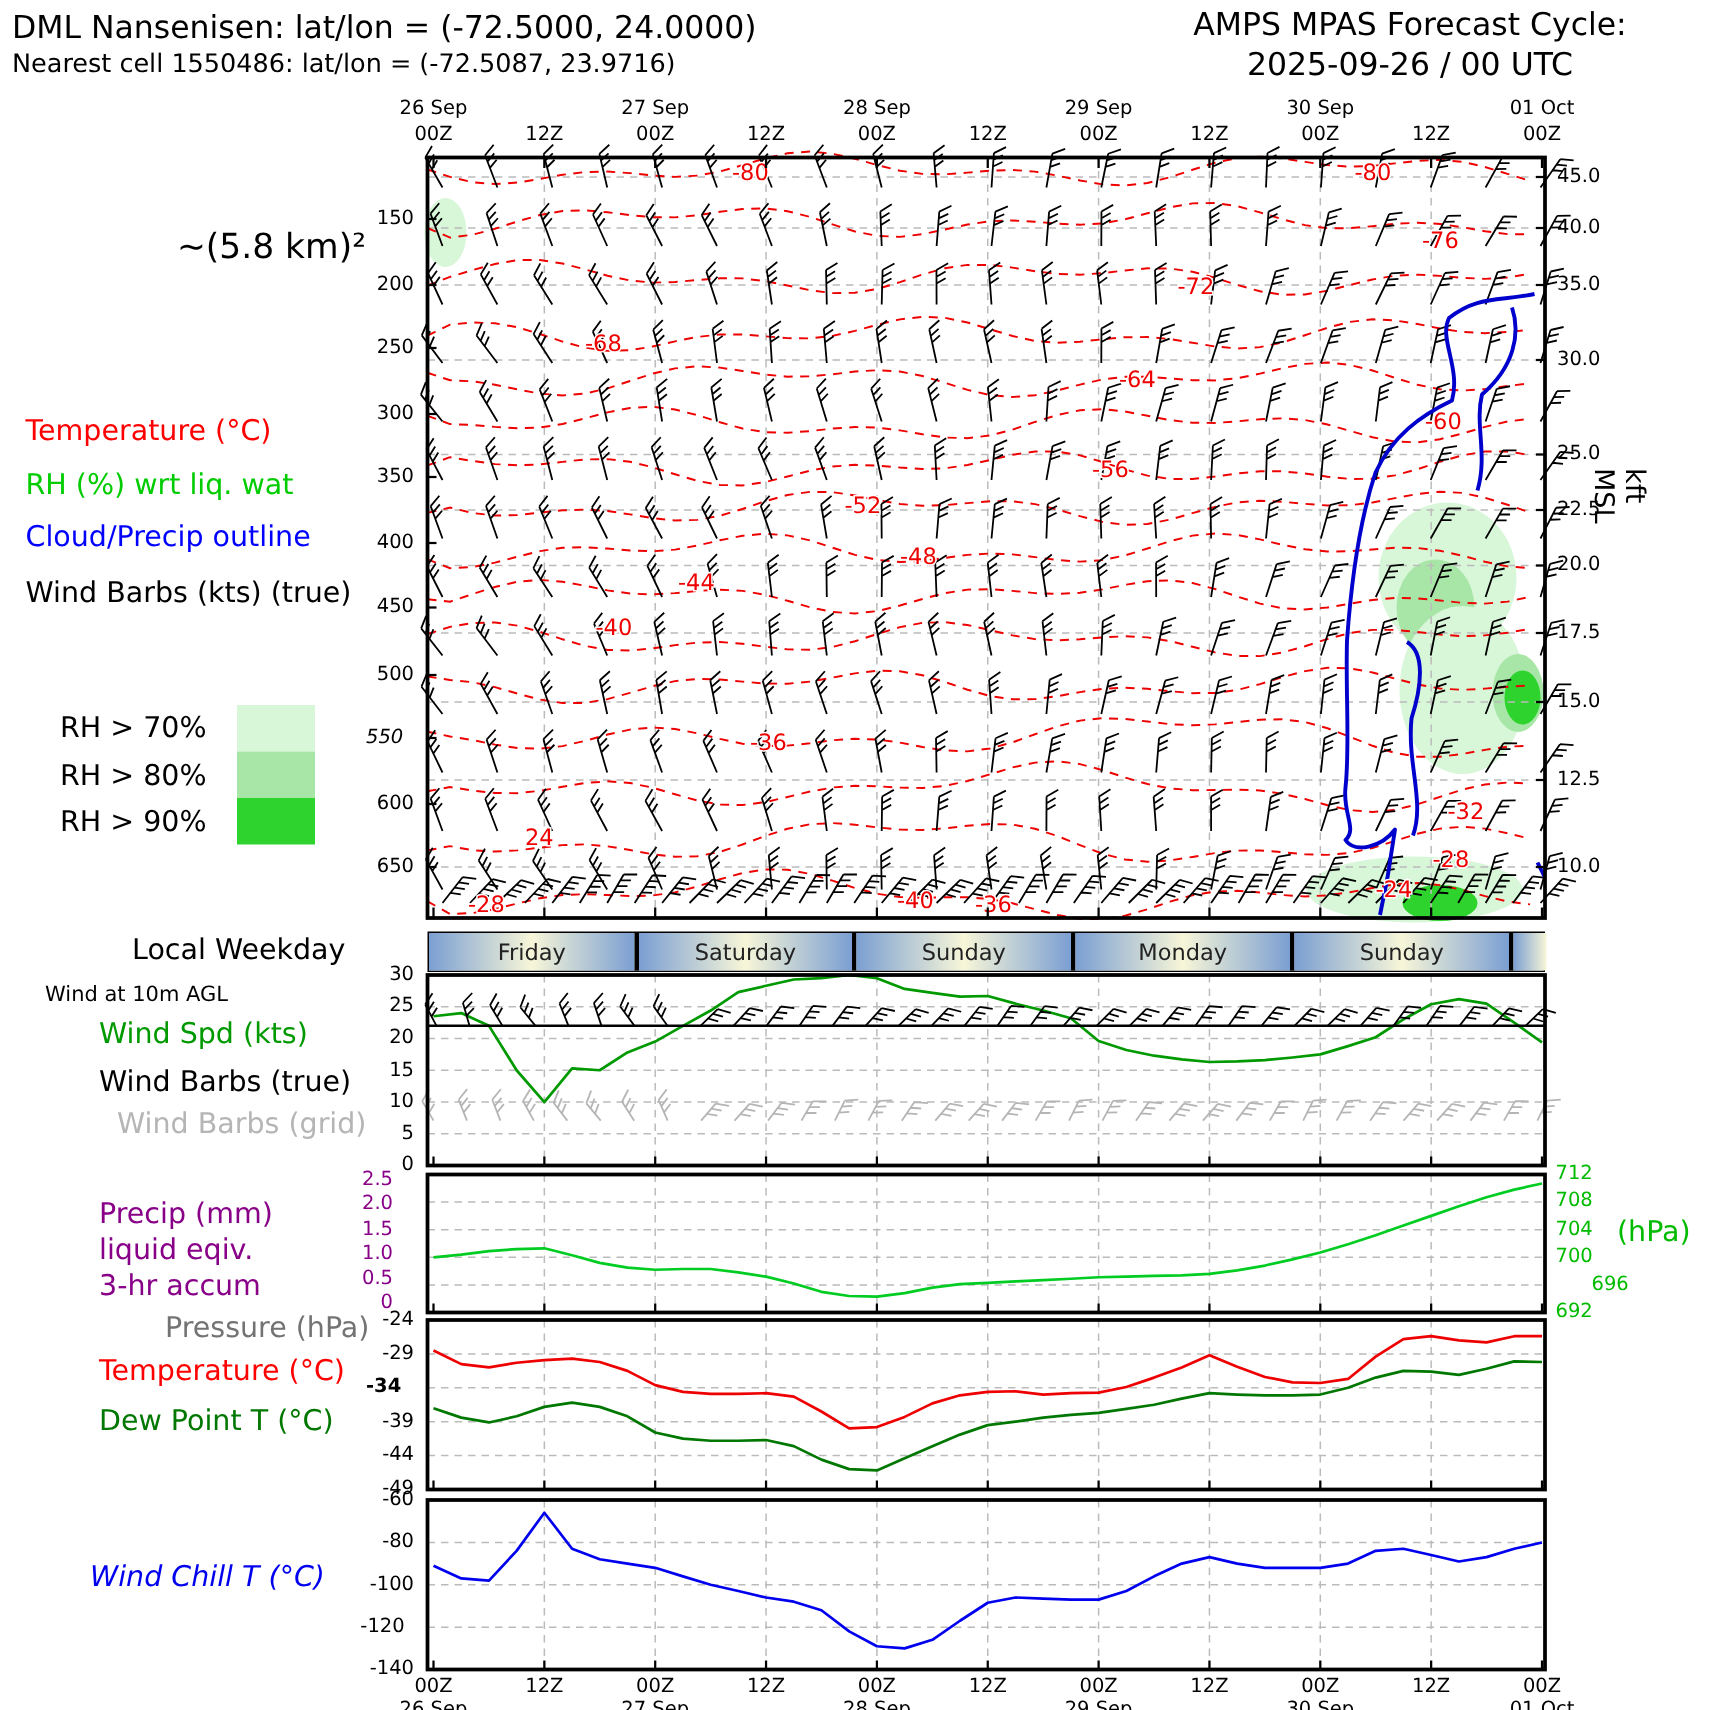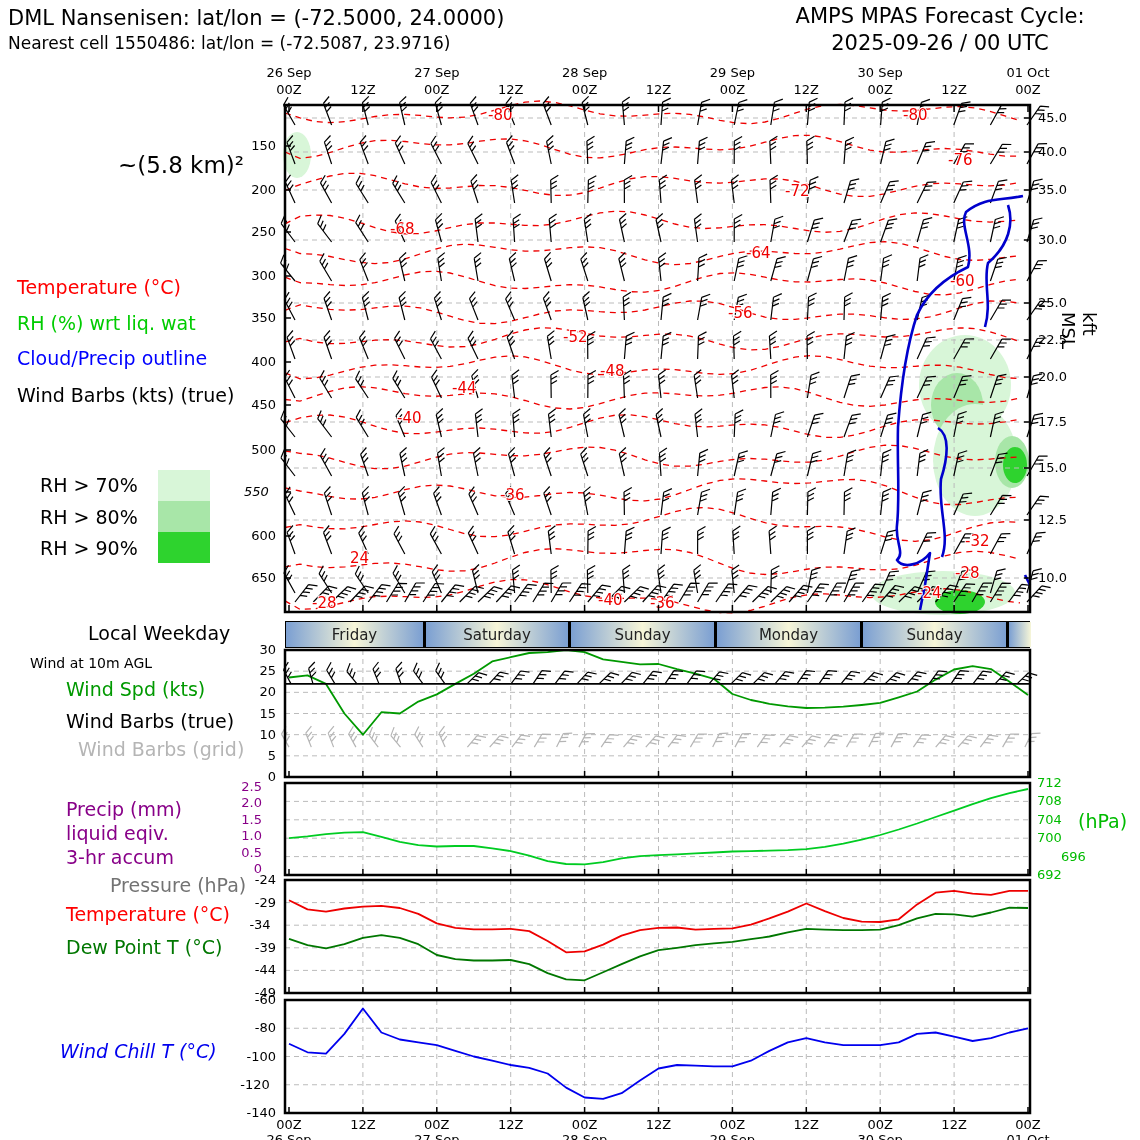--- a/index.html
+++ b/index.html
@@ -725,21 +725,21 @@
         <line x1="299.6" y1="107" x2="299.6" y2="113" stroke="#000" stroke-width="1.5"></line>
         <line x1="373.5" y1="107" x2="373.5" y2="113" stroke="#000" stroke-width="1.5"></line>
         <line x1="447.4" y1="107" x2="447.4" y2="113" stroke="#000" stroke-width="1.5"></line>
         <line x1="521.3" y1="107" x2="521.3" y2="113" stroke="#000" stroke-width="1.5"></line>
         <line x1="595.2" y1="107" x2="595.2" y2="113" stroke="#000" stroke-width="1.5"></line>
         <line x1="669.1" y1="107" x2="669.1" y2="113" stroke="#000" stroke-width="1.5"></line>
         <line x1="743" y1="107" x2="743" y2="113" stroke="#000" stroke-width="1.5"></line>
       </svg>
       <div class="abs tick" style="width: 32px; text-align: right; left: 244px; top: 873px;">-24</div>
       <div class="abs tick" style="width: 32px; text-align: right; left: 244px; top: 895.6px;">-29</div>
-      <div class="abs tick" style="width: 32px; text-align: center; left: 244px; top: 918.2px;">-34</div>
+      <div class="abs tick" style="width: 32px; text-align: left; left: 244px; top: 918.2px; font-weight: bold;">-34</div>
       <div class="abs tick" style="width: 32px; text-align: right; left: 244px; top: 940.8px;">-39</div>
       <div class="abs tick" style="width: 32px; text-align: right; left: 244px; top: 963.4px;">-44</div>
       <div class="abs tick" style="width: 32px; text-align: right; left: 244px; top: 986px;">-49</div>
       <svg width="745" height="113" style="left: 285px; top: 1000px;">
         <line x1="0" y1="28.25" x2="745" y2="28.25" stroke="#bbbbbb" stroke-width="1" stroke-dasharray="5,4"></line>
         <line x1="0" y1="56.5" x2="745" y2="56.5" stroke="#bbbbbb" stroke-width="1" stroke-dasharray="5,4"></line>
         <line x1="0" y1="84.75" x2="745" y2="84.75" stroke="#bbbbbb" stroke-width="1" stroke-dasharray="5,4"></line>
         <line x1="77.9" y1="0" x2="77.9" y2="113" stroke="#bbbbbb" stroke-width="1" stroke-dasharray="5,4"></line>
         <line x1="151.8" y1="0" x2="151.8" y2="113" stroke="#bbbbbb" stroke-width="1" stroke-dasharray="5,4"></line>
         <line x1="225.7" y1="0" x2="225.7" y2="113" stroke="#bbbbbb" stroke-width="1" stroke-dasharray="5,4"></line>

